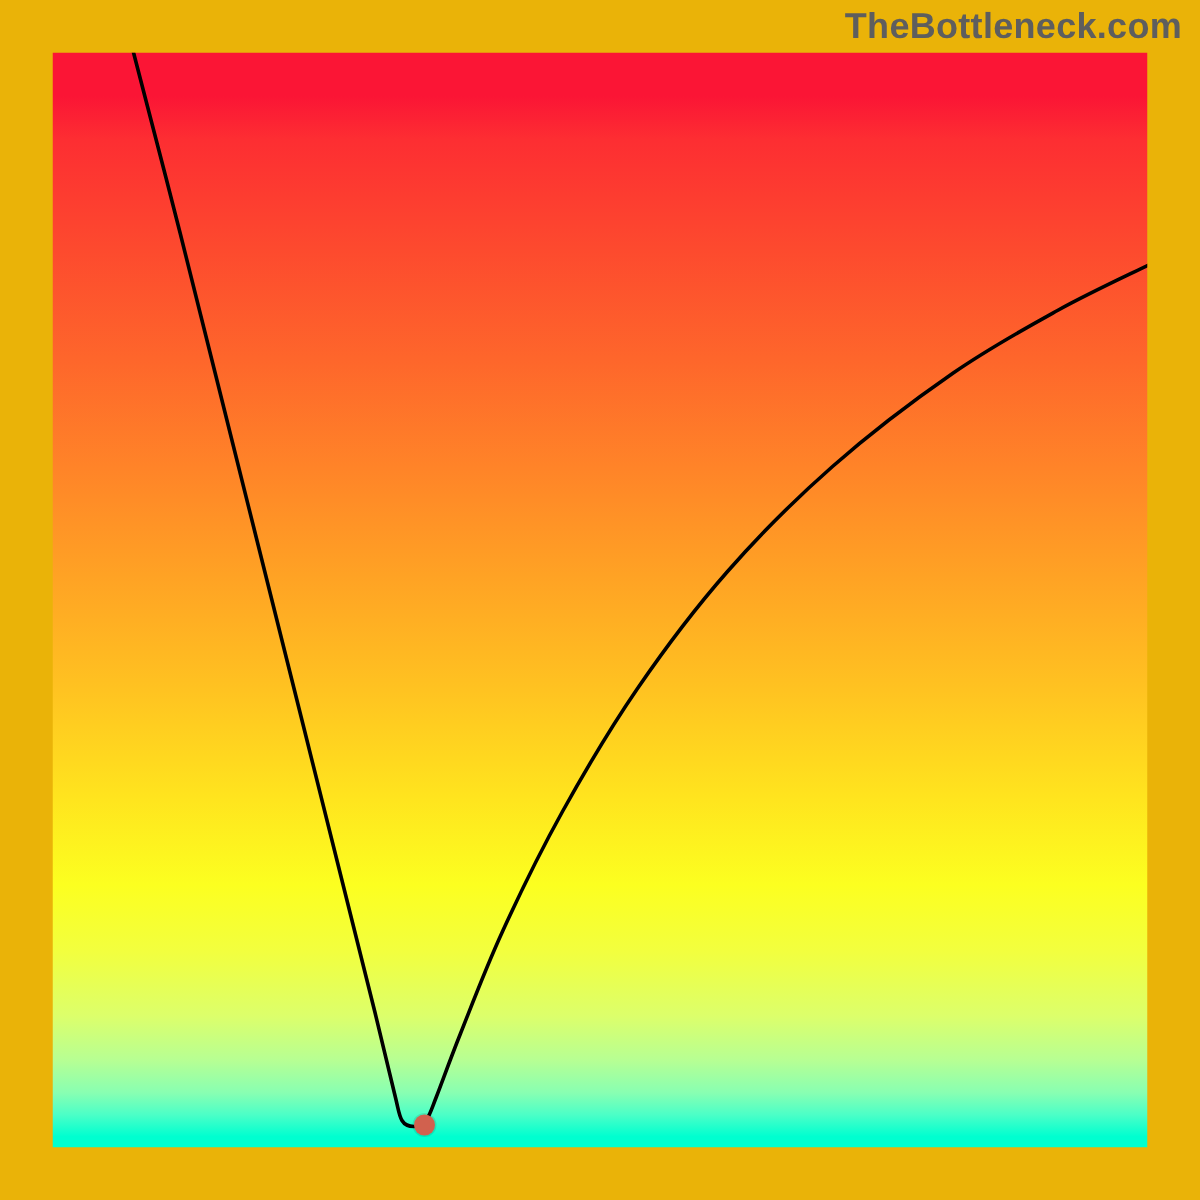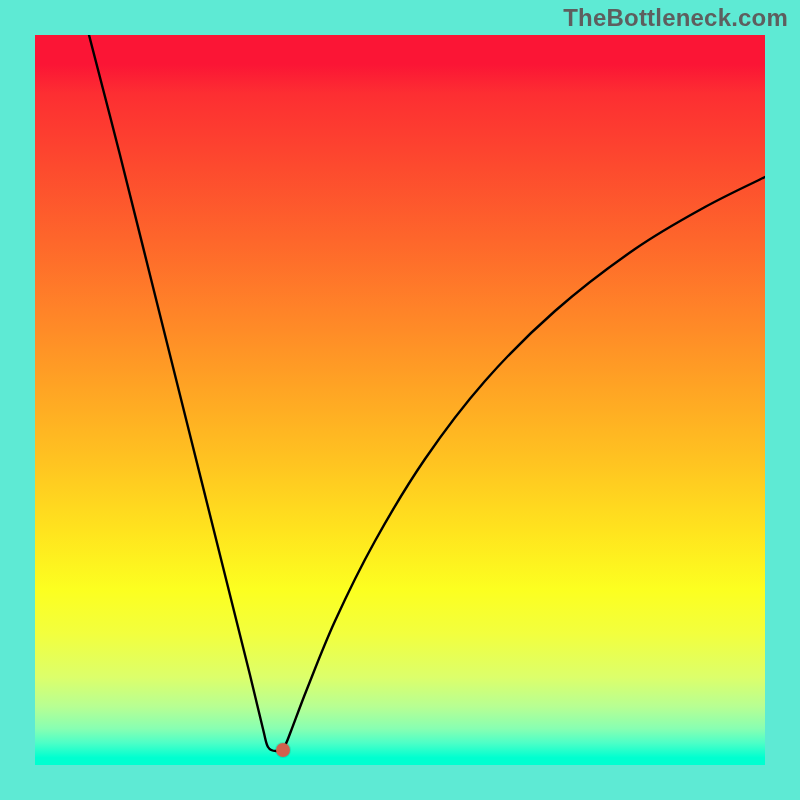--- a/index.html
+++ b/index.html
@@ -8,21 +8,21 @@
     width: 800px;
     height: 800px;
     background: #000;
     font-family: Arial, Helvetica, sans-serif;
     overflow: hidden;
   }
   .frame {
     position: relative;
     width: 800px;
     height: 800px;
-    background: #5eead4;
+    background: #eab308;
   }
   .watermark {
     position: absolute;
     top: 4px;
     right: 12px;
     color: #5e5e5e;
     font-size: 24px;
     font-weight: 600;
     letter-spacing: 0.2px;
     user-select: none;

